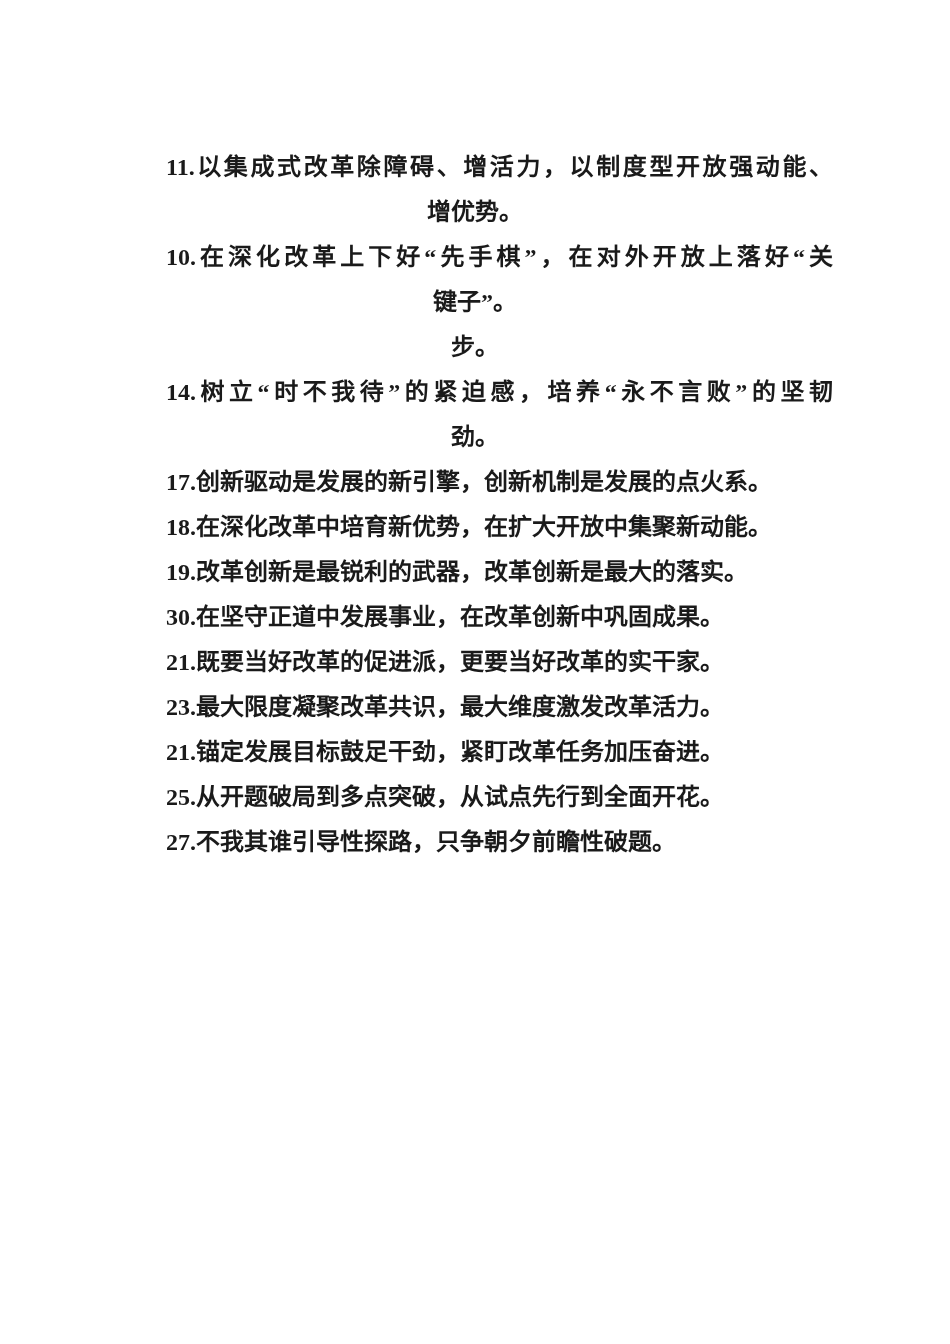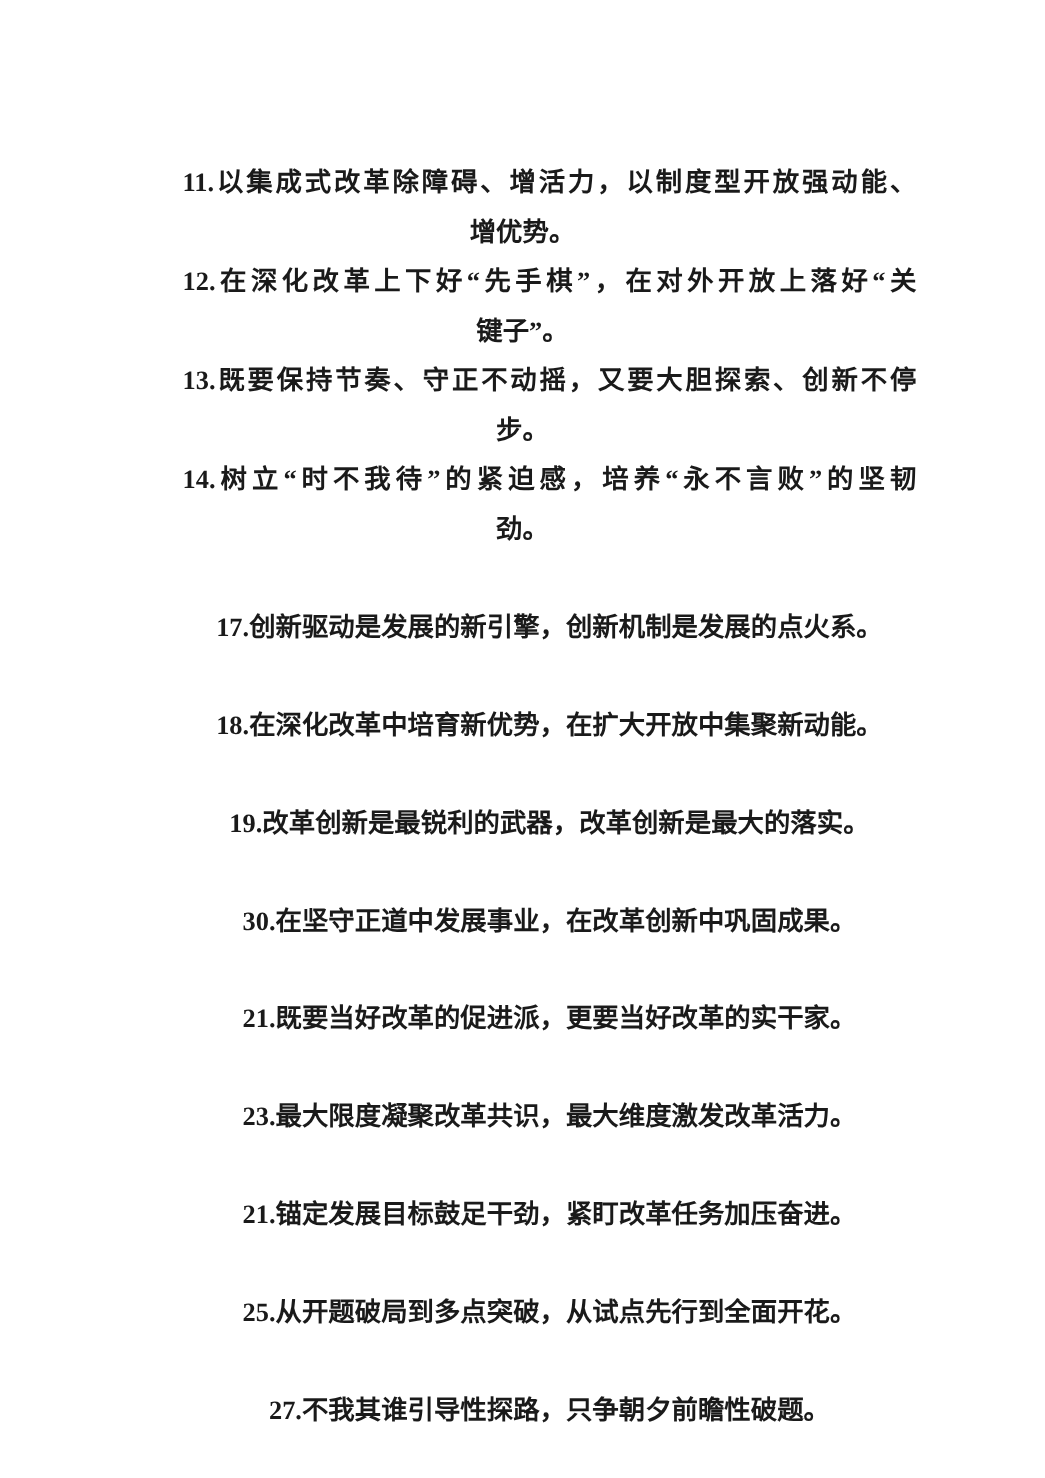--- a/index.html
+++ b/index.html
@@ -46,39 +46,37 @@
     text-align-last: justify;
   }
   
   .line-rest {
     text-indent: 0;
     text-align: center;
   }
   
   .line-only {
     text-indent: 49px;
-    text-align: center;
-    margin-top: 44px;
+    text-align: left;
   }
 </style>
 </head>
 <body style="background: rgb(255, 255, 255);">
 
 <div class="page">
   <div class="doc-content" id="list-root" style="color: rgb(26, 26, 26);">
       <p class="list-item">
         <span class="line line-first">11.以集成式改革除障碍、增活力，以制度型开放强动能、</span>
         <span class="line line-rest">增优势。</span>
       </p>
       <p class="list-item">
-        <span class="line line-first">12.在深化改革上下好“先手棋”，在对外开放上落好“关</span>
+        <span class="line line-first">10.在深化改革上下好“先手棋”，在对外开放上落好“关</span>
         <span class="line line-rest">键子”。</span>
       </p>
       <p class="list-item">
-        <span class="line line-first">13.既要保持节奏、守正不动摇，又要大胆探索、创新不停</span>
         <span class="line line-rest">步。</span>
       </p>
       <p class="list-item">
         <span class="line line-first">14.树立“时不我待”的紧迫感，培养“永不言败”的坚韧</span>
         <span class="line line-rest">劲。</span>
       </p>
       <p class="list-item">
         <span class="line line-only">17.创新驱动是发展的新引擎，创新机制是发展的点火系。</span>
       </p>
       <p class="list-item">

